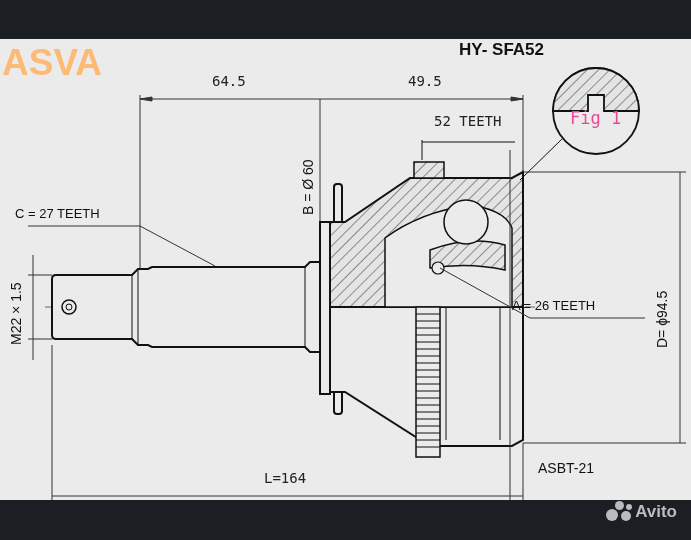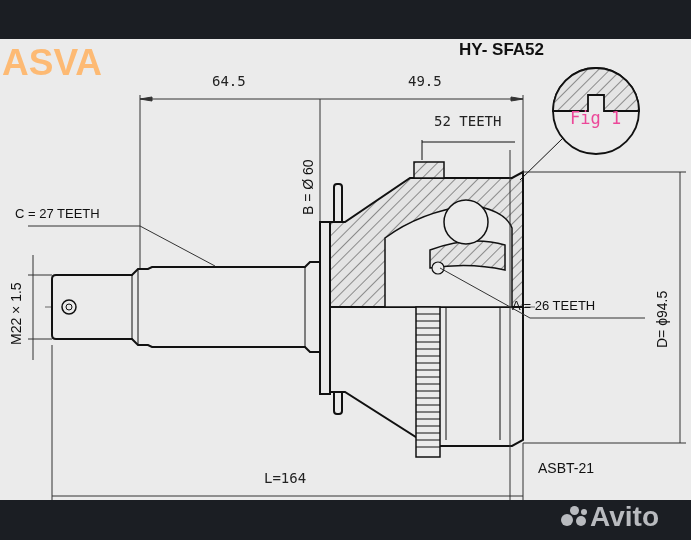--- a/index.html
+++ b/index.html
@@ -8,21 +8,21 @@
   .sheet{position:absolute;left:0;top:39px;width:691px;height:461px;background:#ebebeb;}
   .bottom-band{position:absolute;left:0;top:500px;width:691px;height:40px;background:#1b1e23;}
   svg{position:absolute;left:0;top:0;}
   .brand{position:absolute;left:2px;top:42px;font-size:37px;font-weight:bold;color:#fdba74;letter-spacing:0px;}
   .part-no{position:absolute;left:459px;top:40px;font-size:17px;font-weight:bold;color:#111;}
   .dim{position:absolute;font-family:"DejaVu Sans Mono","Liberation Mono",monospace;font-size:14px;color:#222;}
   .label{position:absolute;font-size:13px;color:#111;}
   .vlabel{position:absolute;font-size:14px;color:#111;transform-origin:left top;transform:rotate(-90deg);white-space:nowrap;}
   .fig{position:absolute;left:570px;top:108px;font-family:"DejaVu Sans Mono",monospace;font-size:17px;color:#ec4899;}
   .code{position:absolute;left:538px;top:460px;font-size:14px;color:#111;}
-  .watermark{position:absolute;right:32px;top:501px;display:flex;align-items:center;gap:3px;color:#b9bbbf;font-size:28px;font-weight:bold;}
+  .watermark{position:absolute;right:14px;top:501px;display:flex;align-items:center;gap:3px;color:#b9bbbf;font-size:17px;font-weight:bold;}
   .dots{position:relative;width:26px;height:22px;}
   .dots span{position:absolute;border-radius:50%;background:#b9bbbf;}
 </style>
 </head>
 <body>
 
 <div class="top-band"></div>
 <div class="sheet"></div>
 <div class="bottom-band"></div>
 

